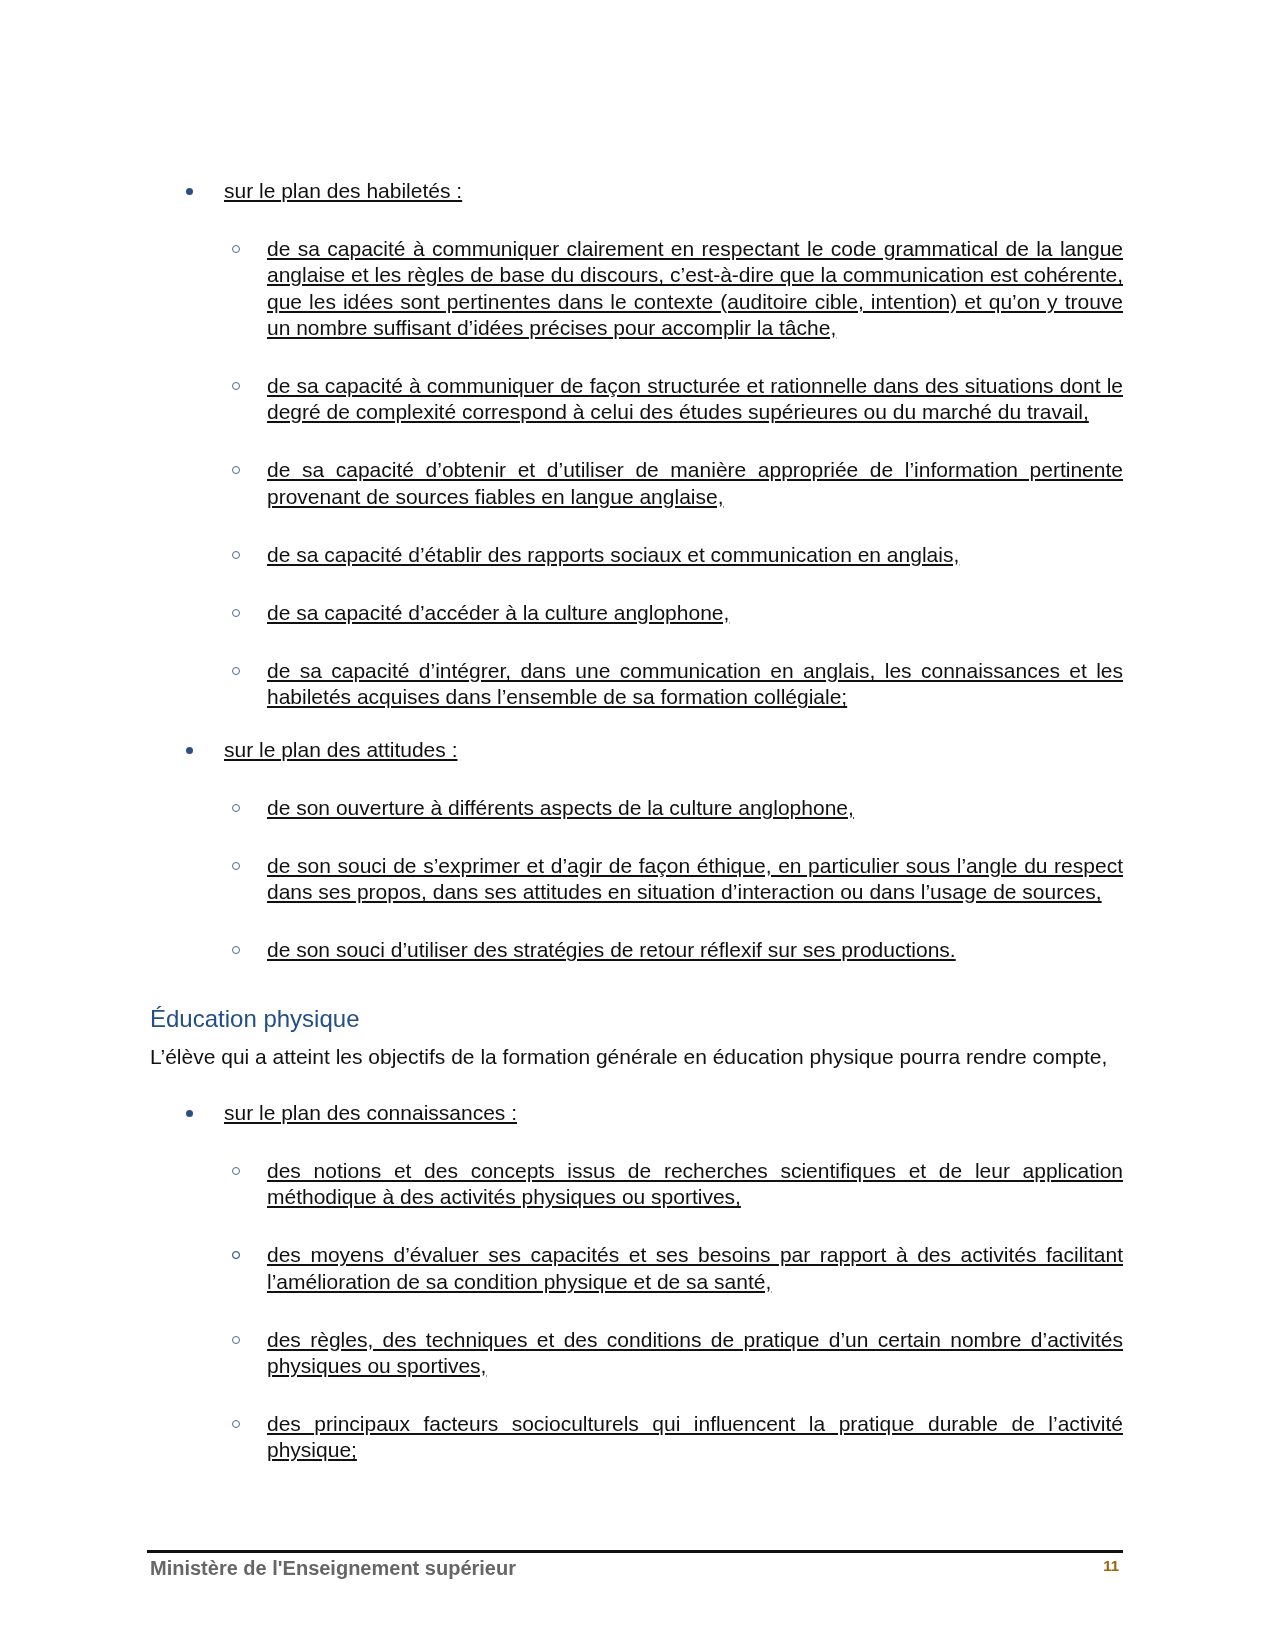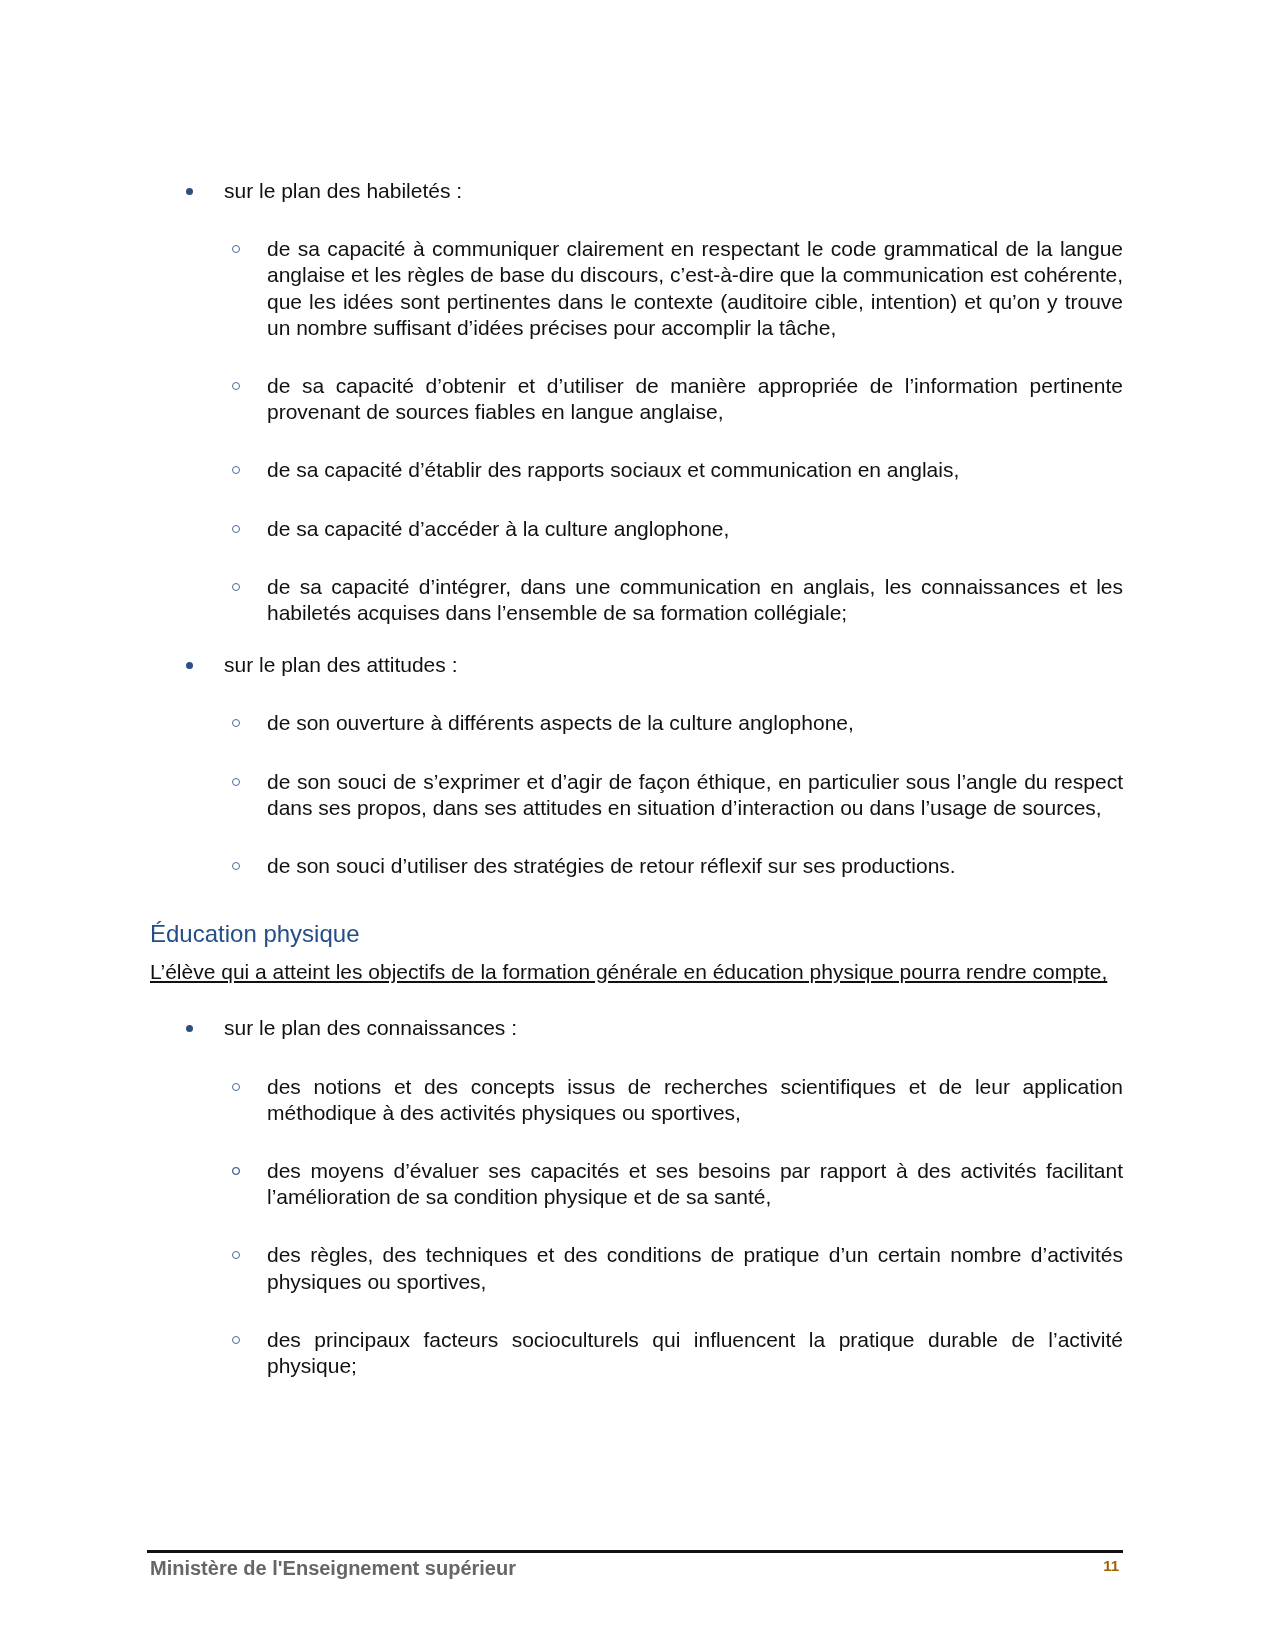--- a/index.html
+++ b/index.html
@@ -1,46 +1,47 @@
 <!DOCTYPE html>
 <html><head>
 <meta charset="utf-8">
 <style>
   html, body { margin: 0; padding: 0; background: #ffffff; }
   body { width: 1275px; height: 1650px; position: relative; overflow: hidden;
          font-family: "Liberation Sans", sans-serif; color: #111111; }
   .page { position: absolute; left: 150px; top: 178px; width: 973px; }
   .txt { font-size: 21px; line-height: 26.2px; }
-  ul.l1 { list-style: none; margin: 0; padding: 0; }
+  ul.l1 { list-style: none; margin: 0; padding: 0; text-decoration: underline; }
   ul.l1 > li { position: relative; padding-left: 74px; }
   ul.l1 > li > .bullet { position: absolute; left: 36px; top: 10px; width: 7px; height: 7px;
          border-radius: 50%; background: #2b4f82; }
   ul.l2 { list-style: none; margin: 0; padding: 0; }
   ul.l2 > li { position: relative; padding-left: 43px; margin-left: 0; text-align: justify; margin-top: 32px; }
   ul.l2 > li > .sub { position: absolute; left: 8px; top: 9px; width: 8px; height: 8px;
          border-radius: 50%; border: 1.3px solid #4a6a98; box-sizing: border-box; }
   .l1-label { display: block; }
   .gap { height: 26px; }
   .heading { font-size: 24px; color: #244f86; margin-top: 40px; margin-bottom: 10px; line-height: 30px; }
-  .para { text-align: justify; text-decoration: underline; }
+  .para { text-align: justify; }
   .footer-rule { position: absolute; left: 147px; top: 1550px; width: 976px; height: 3px; background: #111; }
   .footer-left { position: absolute; left: 150px; top: 1557px; font-size: 20px; font-weight: bold; color: #666666; }
   .footer-right { position: absolute; right: 156px; top: 1557px; font-size: 15px; font-weight: bold; color: #a16207; }
 </style>
 </head>
 <body>
 
 <div class="page txt">
 
   <ul class="l1">
     <li>
       <span class="bullet"></span>
       <span class="l1-label">sur le plan des habiletés :</span>
       <ul class="l2">
         <li><span class="sub"></span><span>de sa capacité à communiquer clairement en respectant le code grammatical de la langue anglaise et les règles de base du discours, c’est-à-dire que la communication est cohérente, que les idées sont pertinentes dans le contexte (auditoire cible, intention) et qu’on y trouve un nombre suffisant d’idées précises pour accomplir la tâche,</span></li>
+        <li><span class="sub"></span><span>de sa capacité à communiquer de façon structurée et rationnelle dans des situations dont le degré de complexité correspond à celui des études supérieures ou du marché du travail,</span></li>
         <li><span class="sub"></span><span>de sa capacité d’obtenir et d’utiliser de manière appropriée de l’information pertinente provenant de sources fiables en langue anglaise,</span></li>
         <li><span class="sub"></span><span>de sa capacité d’établir des rapports sociaux et communication en anglais,</span></li>
         <li><span class="sub"></span><span>de sa capacité d’accéder à la culture anglophone,</span></li>
         <li><span class="sub"></span><span>de sa capacité d’intégrer, dans une communication en anglais, les connaissances et les habiletés acquises dans l’ensemble de sa formation collégiale;</span></li>
       </ul>
     </li>
   </ul>
 
   <div class="gap"></div>
 

